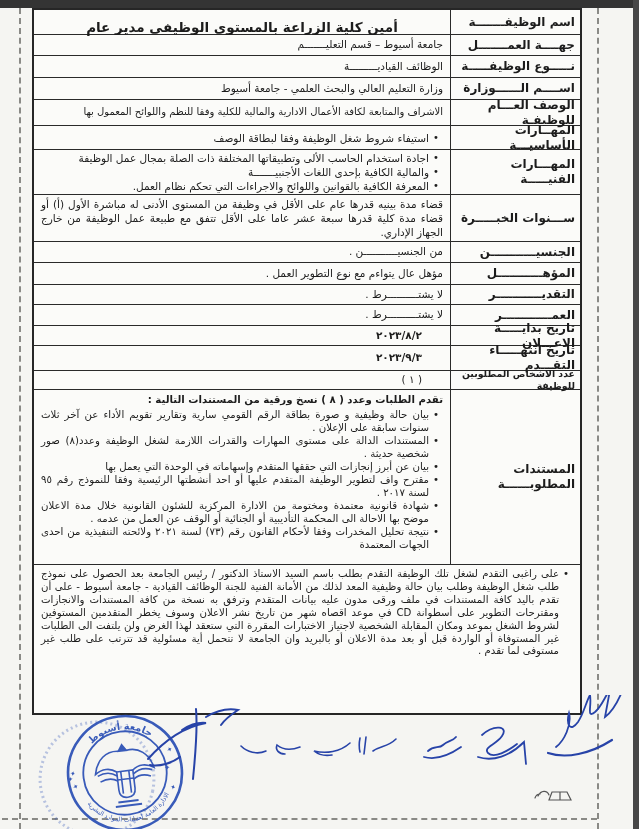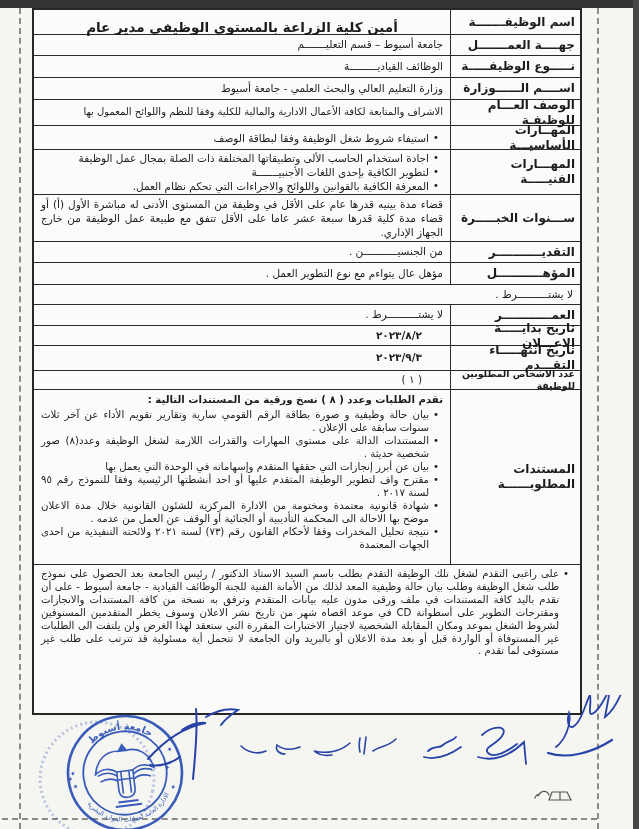--- a/index.html
+++ b/index.html
@@ -113,48 +113,49 @@
   <div class="t-row" style="height:45px">
     <div class="t-label">المهـــارات الفنيـــــة</div>
     <div class="t-content">
       <div class="bullets">
         <div class="bullet">
           <span class="mark">•</span>
           <span class="btxt">اجادة استخدام الحاسب الألى وتطبيقاتها المختلفة ذات الصلة بمجال عمل الوظيفة</span>
         </div>
         <div class="bullet">
           <span class="mark">•</span>
-          <span class="btxt">لتطوير الكافية بإحدى اللغات الأجنبيـــــــة</span>
+          <span class="btxt">والمالية الكافية بإحدى اللغات الأجنبيـــــــة</span>
         </div>
         <div class="bullet">
           <span class="mark">•</span>
           <span class="btxt">المعرفة الكافية بالقوانين واللوائح والاجراءات التي تحكم نظام العمل.</span>
         </div>
       </div>
     </div>
   </div>
 
   <div class="t-row" style="height:47px">
     <div class="t-label">ســـنوات الخبـــــرة</div>
     <div class="t-content">
       <div class="just">قضاء مدة بينيه قدرها عام على الأقل في وظيفة من المستوى الأدنى له مباشرة الأول (أ) أو قضاء مدة كلية قدرها سبعة عشر عاما على الأقل تتفق مع طبيعة عمل الوظيفة من خارج الجهاز الإداري.</div>
     </div>
   </div>
 
   <div class="t-row" style="height:21px">
-    <div class="t-label">التقديـــــــــــر</div>
+    <div class="t-label">الجنسيـــــــــــن</div>
     <div class="t-content">من الجنسيـــــــــــن .</div>
   </div>
 
   <div class="t-row" style="height:22px">
     <div class="t-label">المؤهـــــــــــل</div>
     <div class="t-content">مؤهل عال يتواءم مع نوع التطوير العمل .</div>
   </div>
 
   <div class="t-row" style="height:20px">
+    <div class="t-label">التقديـــــــــــر</div>
     <div class="t-content">لا يشتــــــــــرط .</div>
   </div>
 
   <div class="t-row" style="height:21px">
     <div class="t-label">العمــــــــــــر</div>
     <div class="t-content">لا يشتــــــــــرط .</div>
   </div>
 
   <div class="t-row" style="height:20px">
     <div class="t-label">تاريخ بدايـــــة الاعـــلان</div>

